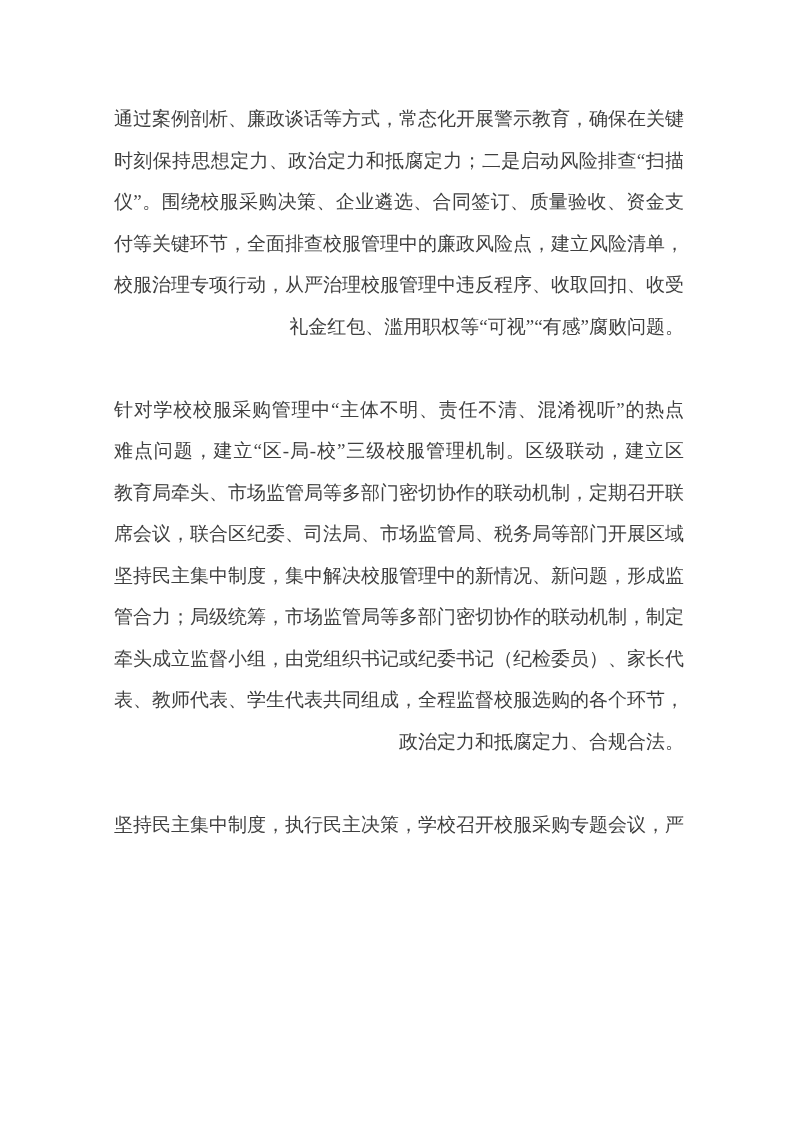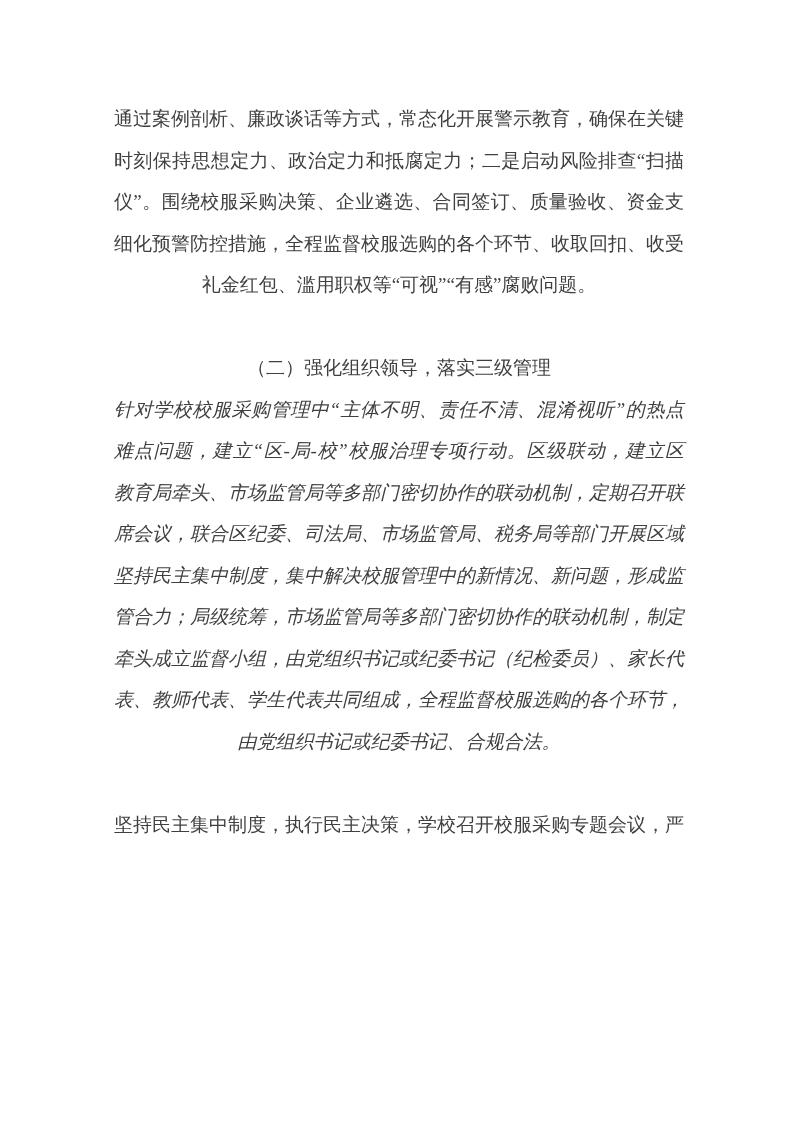--- a/index.html
+++ b/index.html
@@ -32,55 +32,53 @@
   .block.heading + .block.paragraph {
     margin-top: 0;
     font-style: italic;
   }
   .line {
     height: 41.5px;
     line-height: 41.5px;
     font-size: 19px;
     white-space: pre;
     letter-spacing: 0;
-    text-align: center;
+    text-align: right;
   }
   .line.justified {
     white-space: normal;
     text-align: justify;
     text-align-last: justify;
     text-justify: inter-character;
   }
   .block.heading .line {
     font-weight: normal;
   }
 </style>
 </head>
 <body>
 
 <div class="page">
   <div class="content">
       <div class="block paragraph">
         <div class="line justified">通过案例剖析、廉政谈话等方式，常态化开展警示教育，确保在关键</div>
         <div class="line justified">时刻保持思想定力、政治定力和抵腐定力；二是启动风险排查“扫描</div>
         <div class="line justified">仪”。围绕校服采购决策、企业遴选、合同签订、质量验收、资金支</div>
-        <div class="line justified">细化预警防控措施，全程监督校服选购的各个环节、收取回扣、收受</div>
+        <div class="line justified">付等关键环节，全面排查校服管理中的廉政风险点，建立风险清单，</div>
+        <div class="line justified">校服治理专项行动，从严治理校服管理中违反程序、收取回扣、收受</div>
         <div class="line">礼金红包、滥用职权等“可视”“有感”腐败问题。</div>
-      </div>
-      <div class="block heading">
-        <div class="line">（二）强化组织领导，落实三级管理</div>
       </div>
       <div class="block paragraph">
         <div class="line justified">针对学校校服采购管理中“主体不明、责任不清、混淆视听”的热点</div>
-        <div class="line justified">难点问题，建立“区-局-校”校服治理专项行动。区级联动，建立区</div>
+        <div class="line justified">难点问题，建立“区-局-校”三级校服管理机制。区级联动，建立区</div>
         <div class="line justified">教育局牵头、市场监管局等多部门密切协作的联动机制，定期召开联</div>
         <div class="line justified">席会议，联合区纪委、司法局、市场监管局、税务局等部门开展区域</div>
         <div class="line justified">坚持民主集中制度，集中解决校服管理中的新情况、新问题，形成监</div>
         <div class="line justified">管合力；局级统筹，市场监管局等多部门密切协作的联动机制，制定</div>
         <div class="line justified">牵头成立监督小组，由党组织书记或纪委书记（纪检委员）、家长代</div>
         <div class="line justified">表、教师代表、学生代表共同组成，全程监督校服选购的各个环节，</div>
-        <div class="line">由党组织书记或纪委书记、合规合法。</div>
+        <div class="line">政治定力和抵腐定力、合规合法。</div>
       </div>
       <div class="block paragraph">
         <div class="line justified">坚持民主集中制度，执行民主决策，学校召开校服采购专题会议，严</div>
       </div>
     </div>
 </div>
 
 </body></html>

